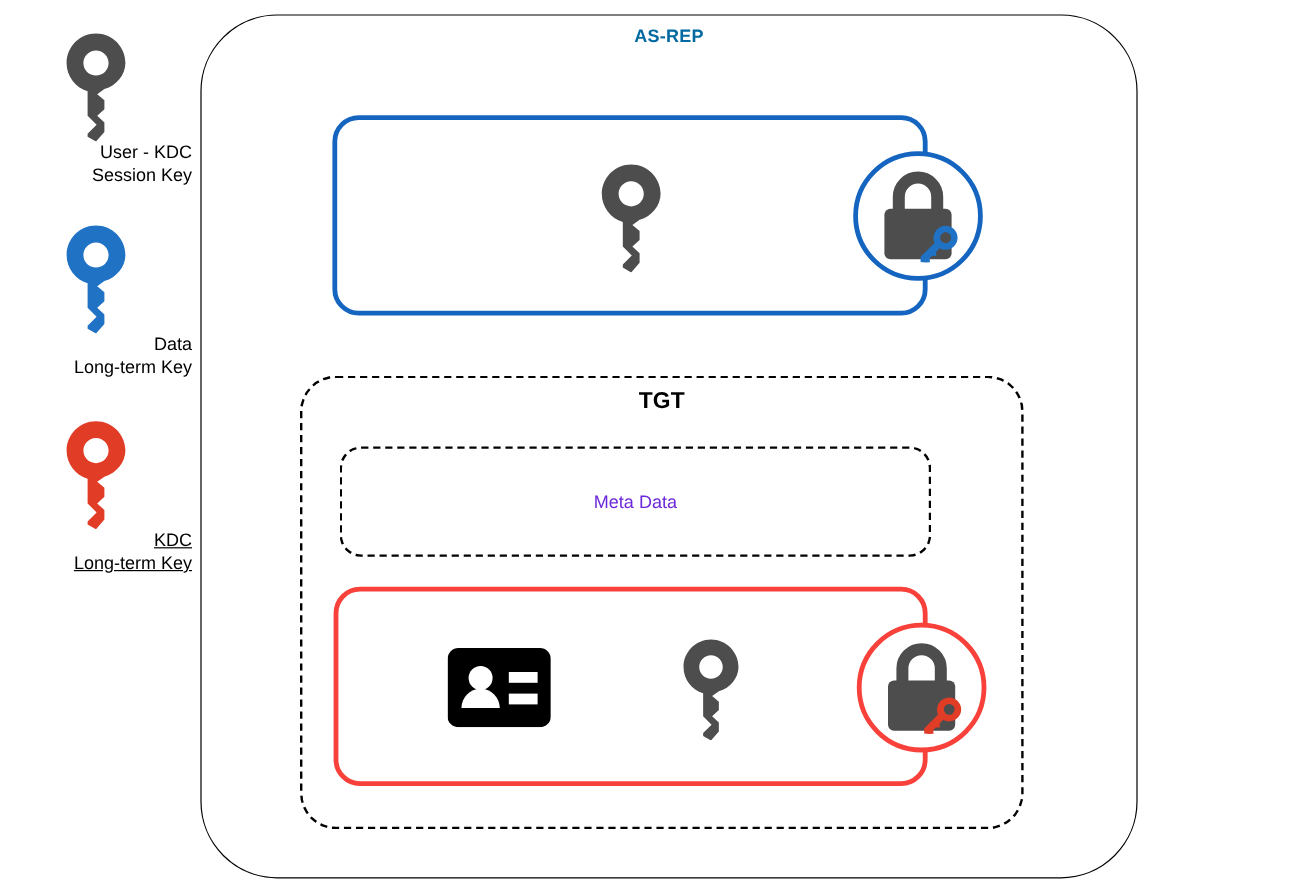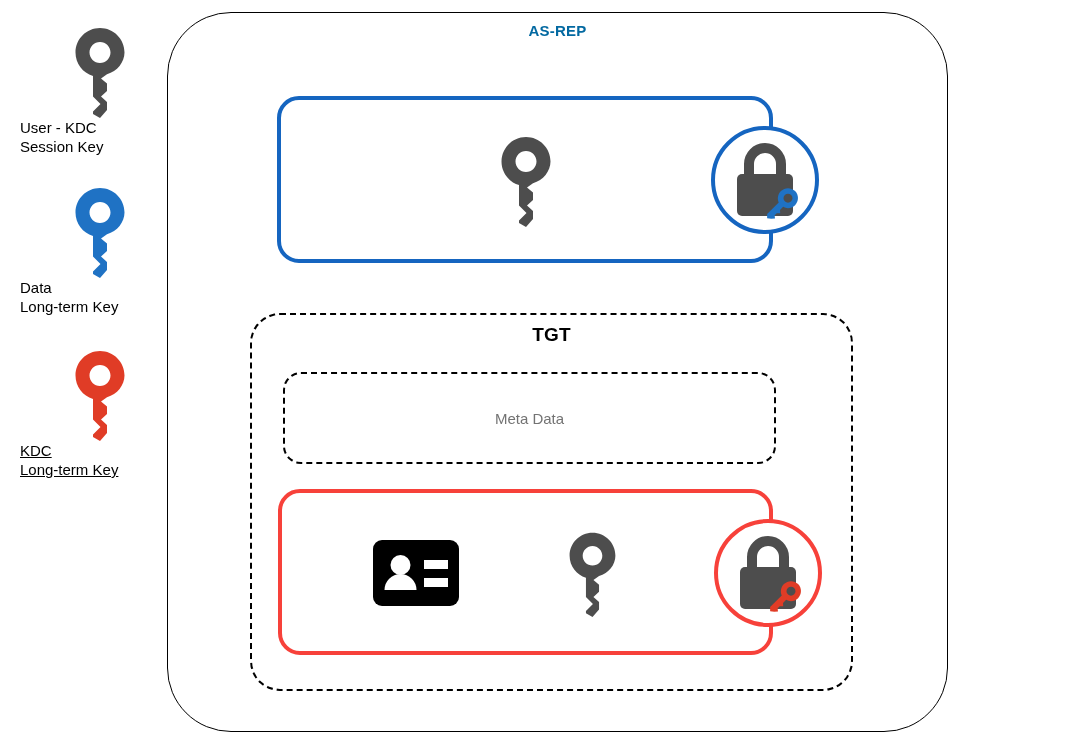--- a/index.html
+++ b/index.html
@@ -20,22 +20,21 @@
     position: absolute;
     left: 0px;
     top: 0px;
     width: 160px;
     height: 745px;
   }
   .legend-item {
     position: absolute;
     left: 0;
     width: 160px;
-    text-align: left;
-    margin-left: 20px;
+    text-align: right;
   }
   .legend-key-wrap {
     height: 92px;
     display: flex;
     align-items: center;
     justify-content: center;
   }
   .legend-label {
     font-size: 15px;
     line-height: 19px;
@@ -118,21 +117,21 @@
     height: 92px;
     border: 2.1px dashed #000000;
     border-radius: 18px;
     box-sizing: border-box;
     display: flex;
     align-items: center;
     justify-content: center;
   }
   #meta-label {
     font-size: 15px;
-    color: #737373;
+    color: #6d28d9;
   }
 
   
   #red-box {
     position: absolute;
     left: 278px;
     top: 489px;
     width: 495px;
     height: 166px;
     border: 4px solid #F7413A;

